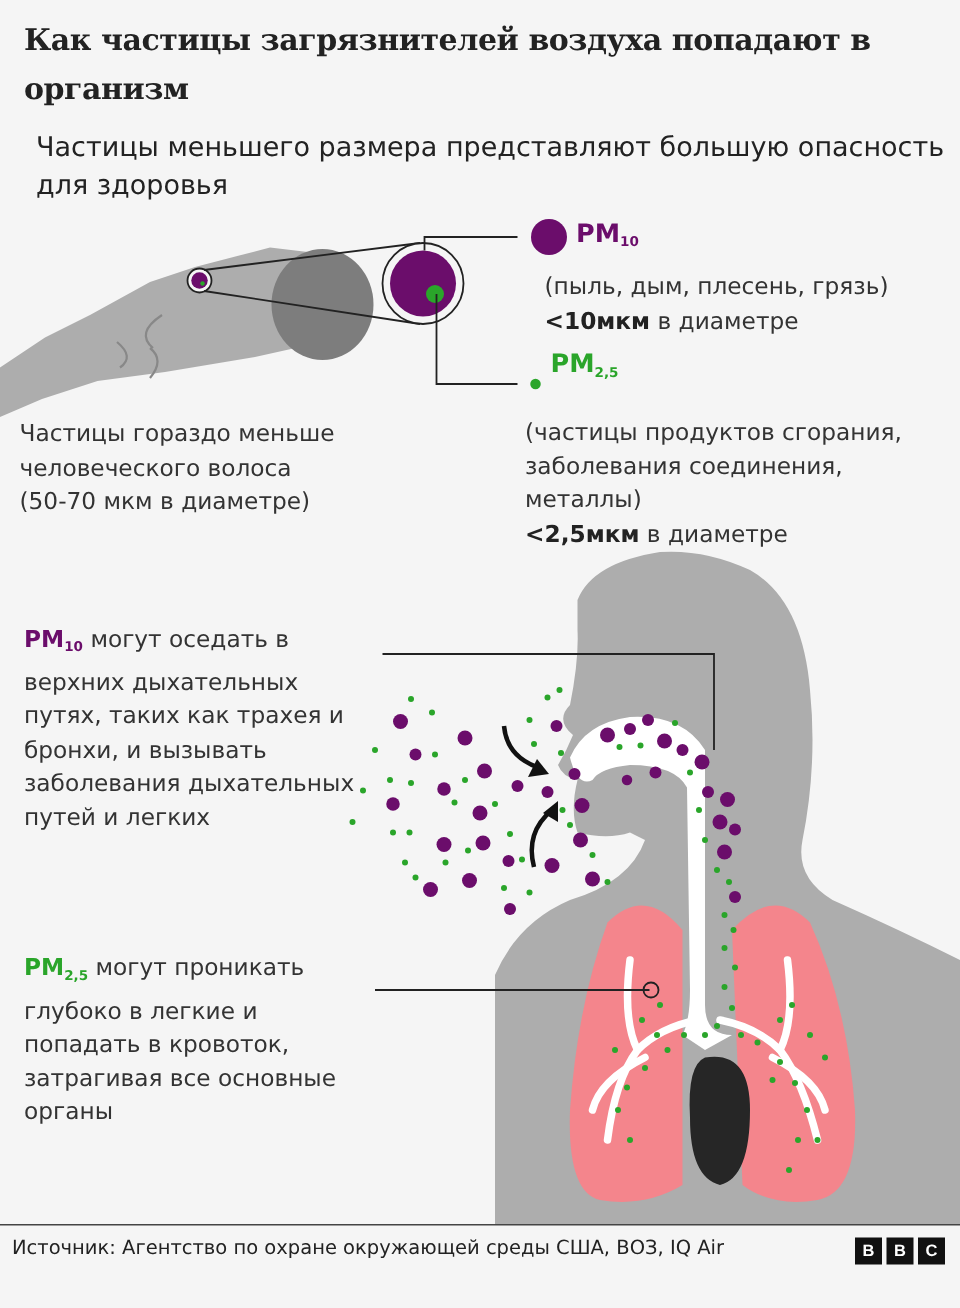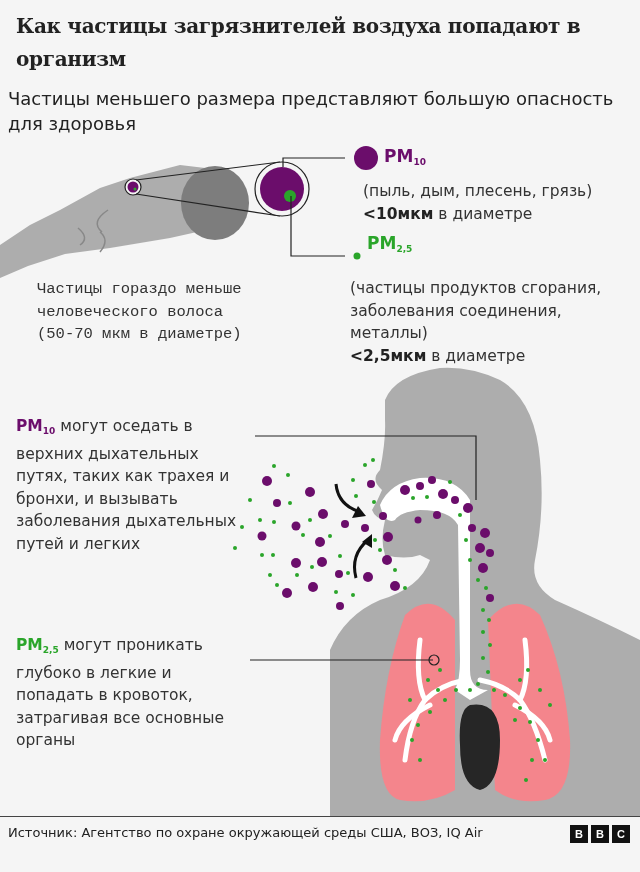--- a/index.html
+++ b/index.html
@@ -1,18 +1,18 @@
 <!DOCTYPE html>
 <html><head>
 <meta charset="utf-8">
 <style>
   html,body{margin:0;padding:0;}
   body{width:640px;height:872px;background:#f5f5f5;position:relative;overflow:hidden;font-family:"DejaVu Sans","Liberation Sans",sans-serif;color:#222;}
   .title{position:absolute;left:16px;top:10px;width:610px;font-family:"DejaVu Serif","Liberation Serif",serif;font-weight:bold;font-size:20px;line-height:33px;color:#222;letter-spacing:-0.3px;}
-  .subtitle{position:absolute;left:8px;top:86px;width:610px;font-size:18px;line-height:25px;color:#222;}
+  .subtitle{position:absolute;left:24px;top:86px;width:610px;font-size:18px;line-height:25px;color:#222;}
   .txt{position:absolute;font-size:15.5px;line-height:22.5px;color:#333;}
   .pm10c{color:#6b0d6b;font-weight:bold;}
   .pm25c{color:#2aa52a;font-weight:bold;}
   sub{font-size:9px;vertical-align:-3px;}
   svg.art{position:absolute;left:0;top:0;}
   .footer-line{position:absolute;left:0;top:816px;width:640px;height:1px;background:#444;}
   .source{position:absolute;left:8px;top:822px;width:520px;font-size:13px;line-height:22px;color:#222;}
   .bbc{position:absolute;right:10px;top:825px;display:flex;gap:3px;}
   .bbc span{display:inline-block;width:18px;height:18px;background:#111;color:#fff;font-weight:bold;font-size:11px;line-height:18px;text-align:center;font-family:"Liberation Sans",sans-serif;}
 </style>
@@ -182,21 +182,21 @@
       <circle cx="520" cy="680" r="2"></circle>
     <circle cx="528" cy="670" r="2"></circle>
       <circle cx="540" cy="690" r="2"></circle>
       <circle cx="550" cy="705" r="2"></circle>
     <circle cx="515" cy="720" r="2"></circle>
       <circle cx="532" cy="760" r="2"></circle>
       <circle cx="526" cy="780" r="2"></circle>
   </g>
 </svg>
 
-<div class="txt" style="left:37px;top:278px;width:210px;font-family:Liberation Mono, monospace;">Частицы гораздо меньше человеческого волоса (50-70 мкм в диаметре)</div>
+<div class="txt" style="left:13px;top:278px;width:210px;">Частицы гораздо меньше человеческого волоса (50-70 мкм в диаметре)</div>
 
 <div class="txt" style="left:384px;top:145px;font-size:17px;">
   <span class="pm10c">PM</span><sub class="pm10c">10</sub>
 </div>
 <div class="txt" style="left:350px;top:180px;width:280px;margin-left:13px;">
   <div>(пыль, дым, плесень, грязь)</div>
   <div><b style="color:#222">&lt;10мкм</b><span> в диаметре</span></div>
 </div>
 
 <div class="txt" style="left:367px;top:232px;font-size:17px;">

